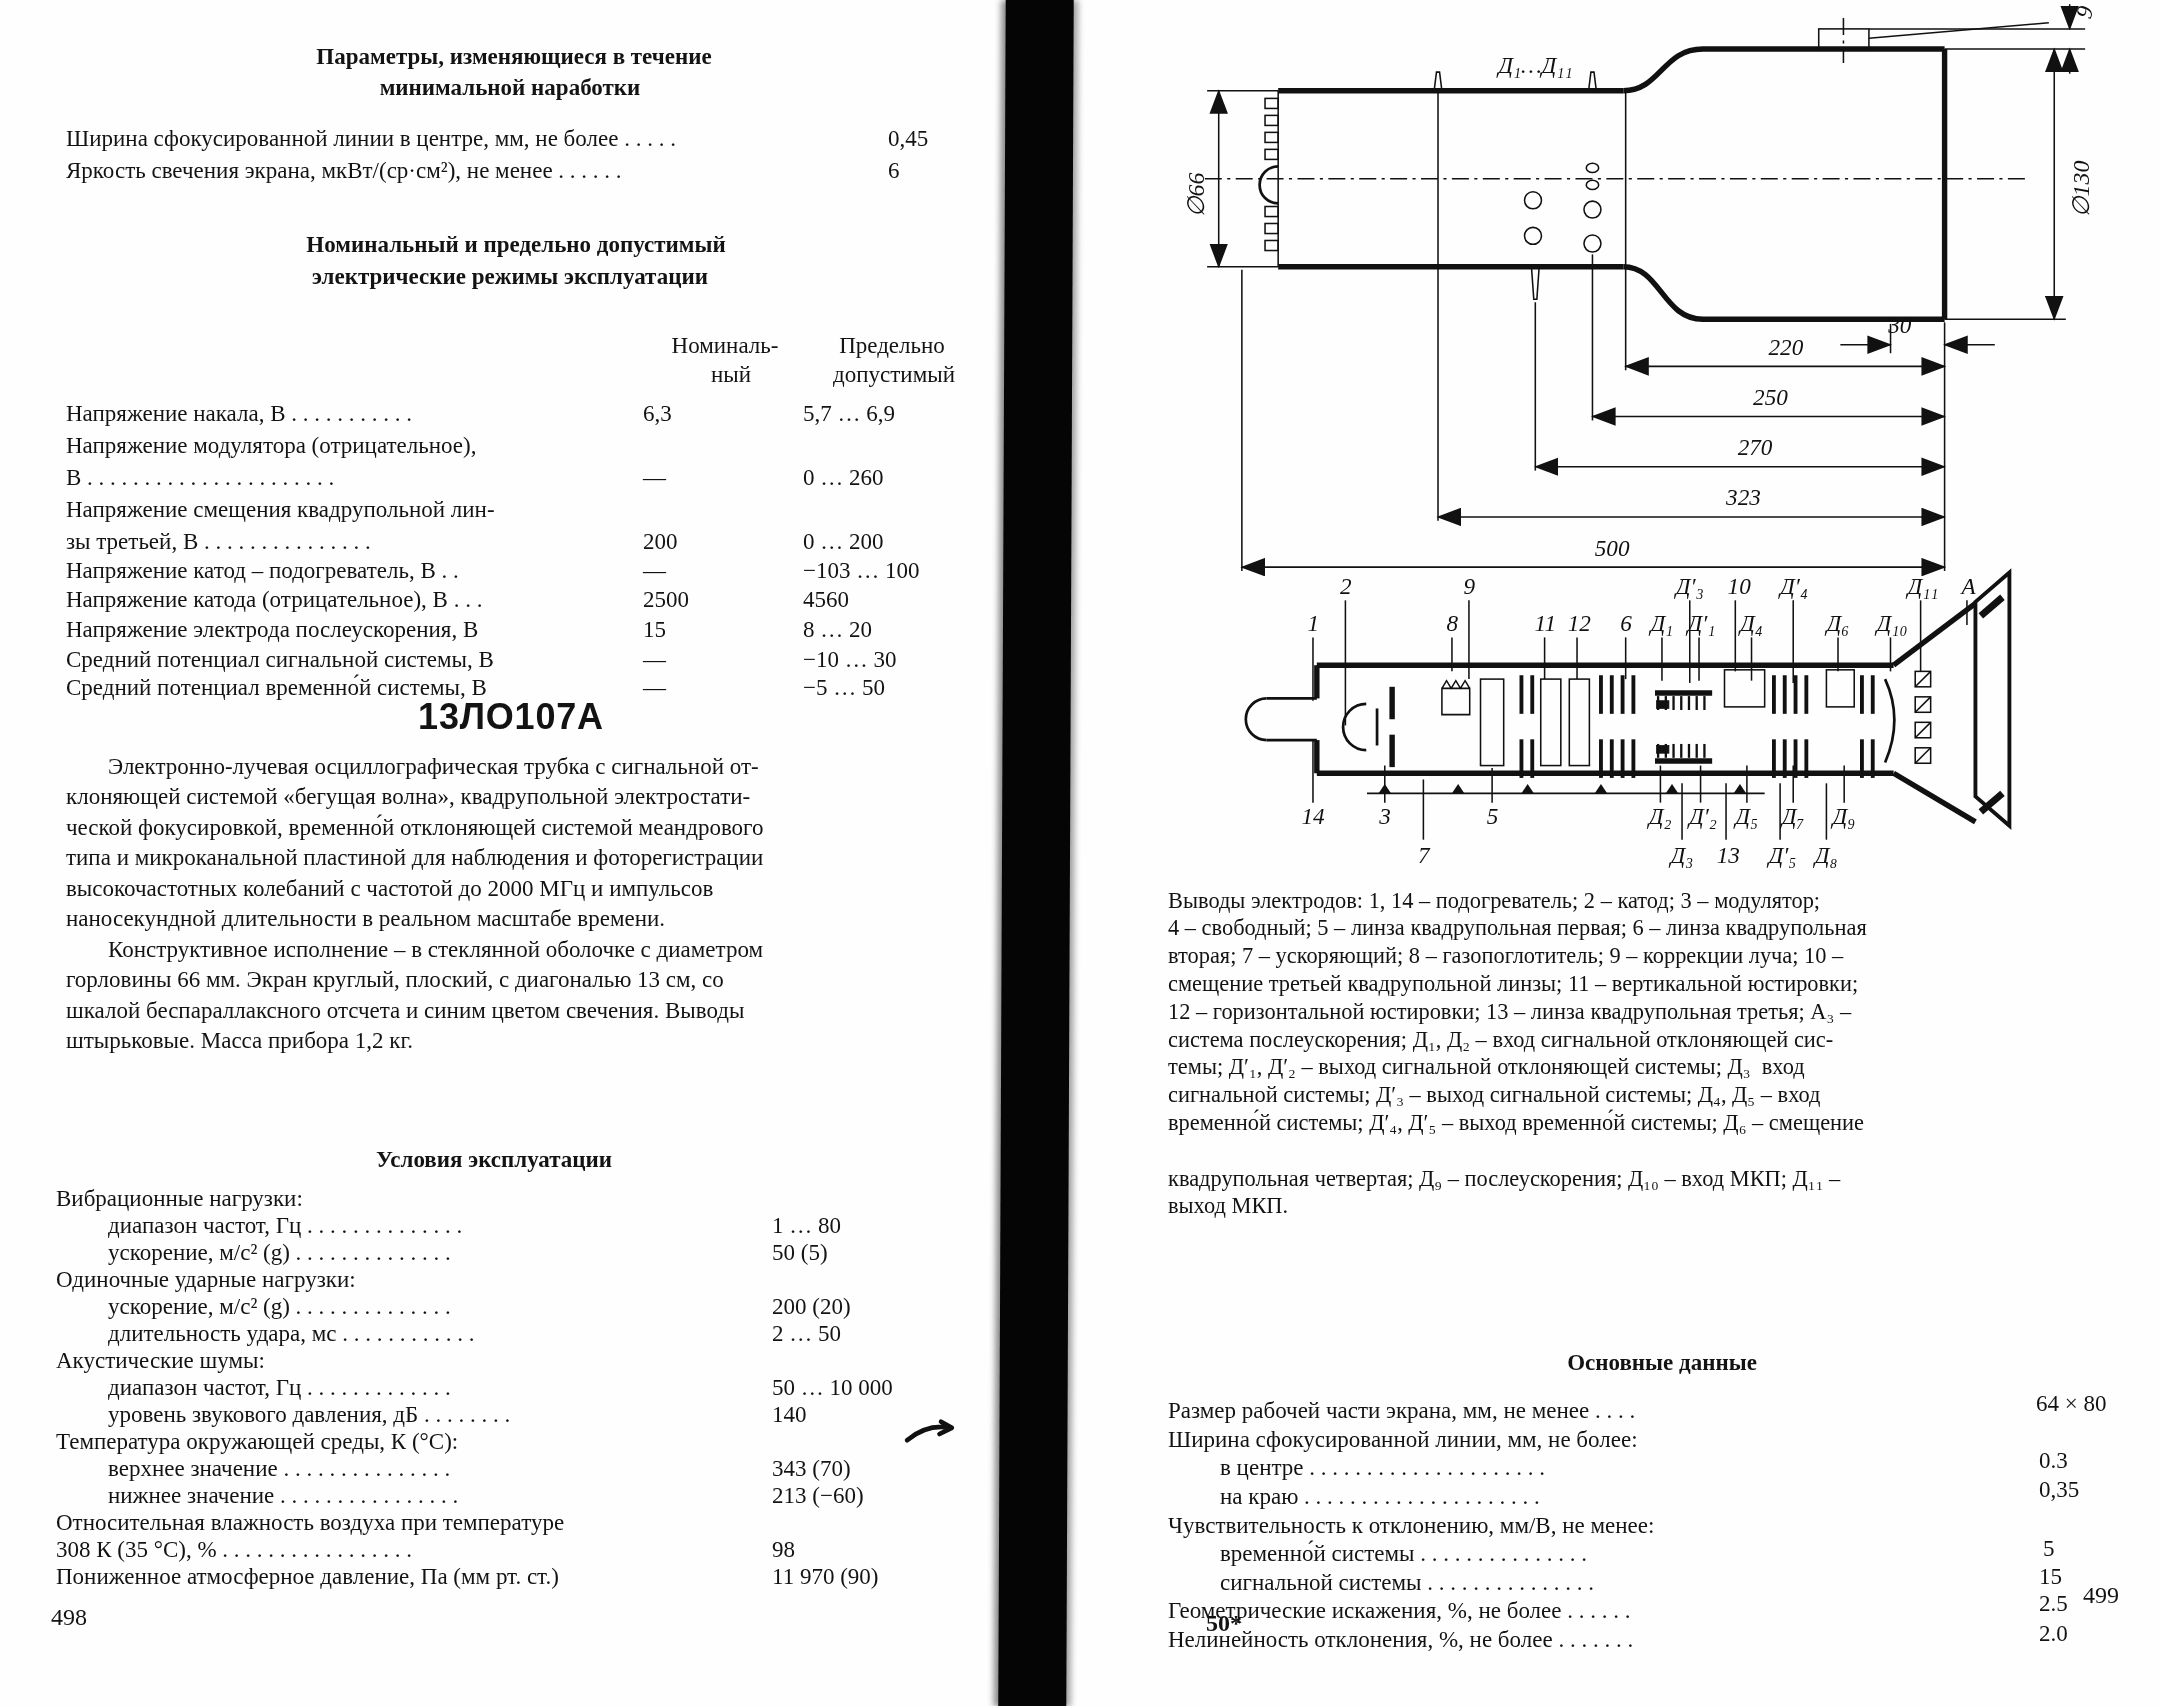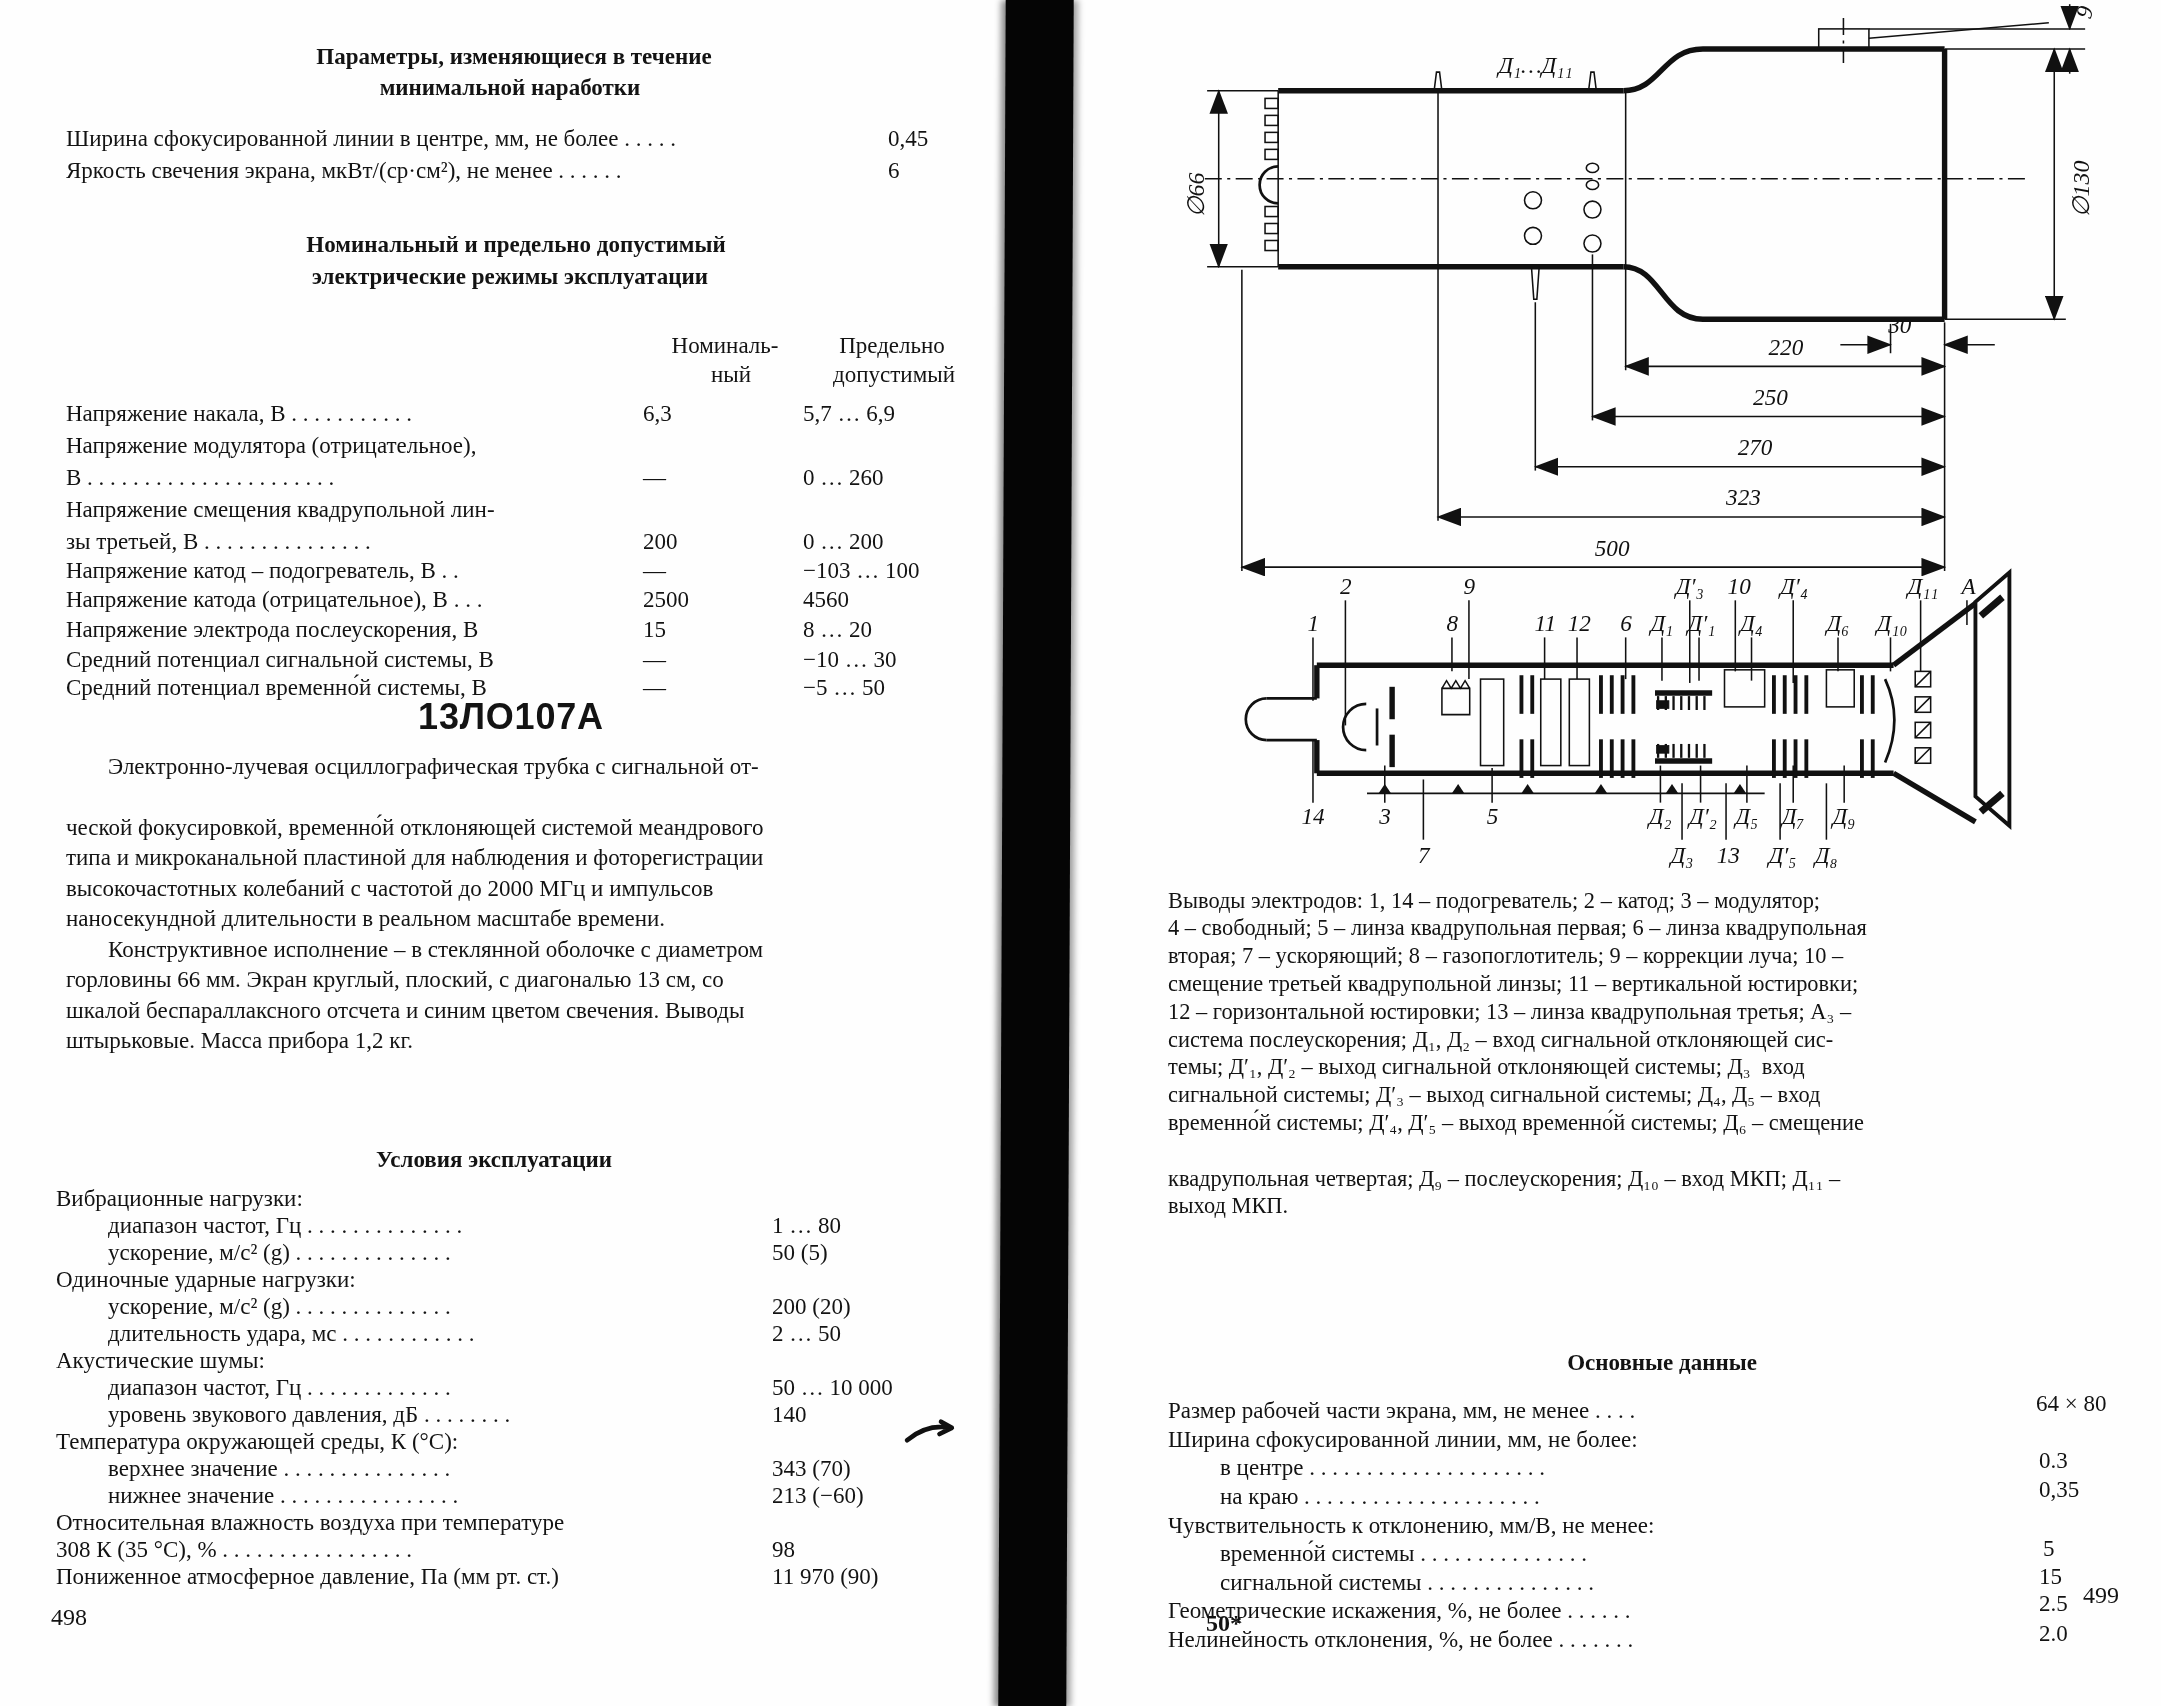--- a/index.html
+++ b/index.html
@@ -68,20 +68,21 @@
   <span class="ln" style="left:66px;top:648px">Средний потенциал сигнальной системы, В</span>
   <span class="ln" style="left:643px;top:648px">—</span>
   <span class="ln" style="left:803px;top:648px">−10 … 30</span>
   <span class="ln" style="left:66px;top:676px">Средний потенциал временно́й системы, В</span>
   <span class="ln" style="left:643px;top:676px">—</span>
   <span class="ln" style="left:803px;top:676px">−5 … 50</span>
 
   <span class="ln title ctr" style="left:511px;top:699px">13ЛО107А</span>
 
   <span class="ln" style="left:108px;top:755px">Электронно-лучевая осциллографическая трубка с сигнальной от-</span>
+  <span class="ln" style="left:66px;top:785px">клоняющей системой «бегущая волна», квадрупольной электростати-</span>
   <span class="ln" style="left:66px;top:846px">типа и микроканальной пластиной для наблюдения и фоторегистрации</span>
   <span class="ln" style="left:66px;top:816px">ческой фокусировкой, временно́й отклоняющей системой меандрового</span>
   <span class="ln" style="left:66px;top:877px">высокочастотных колебаний с частотой до 2000 МГц и импульсов</span>
   <span class="ln" style="left:66px;top:907px">наносекундной длительности в реальном масштабе времени.</span>
   <span class="ln" style="left:108px;top:938px">Конструктивное исполнение – в стеклянной оболочке с диаметром</span>
   <span class="ln" style="left:66px;top:968px">горловины 66 мм. Экран круглый, плоский, с диагональю 13 см, со</span>
   <span class="ln" style="left:66px;top:999px">шкалой беспараллаксного отсчета и синим цветом свечения. Выводы</span>
   <span class="ln" style="left:66px;top:1029px">штырьковые. Масса прибора 1,2 кг.</span>
 
   <span class="ln b ctr" style="left:494px;top:1148px">Условия эксплуатации</span>

